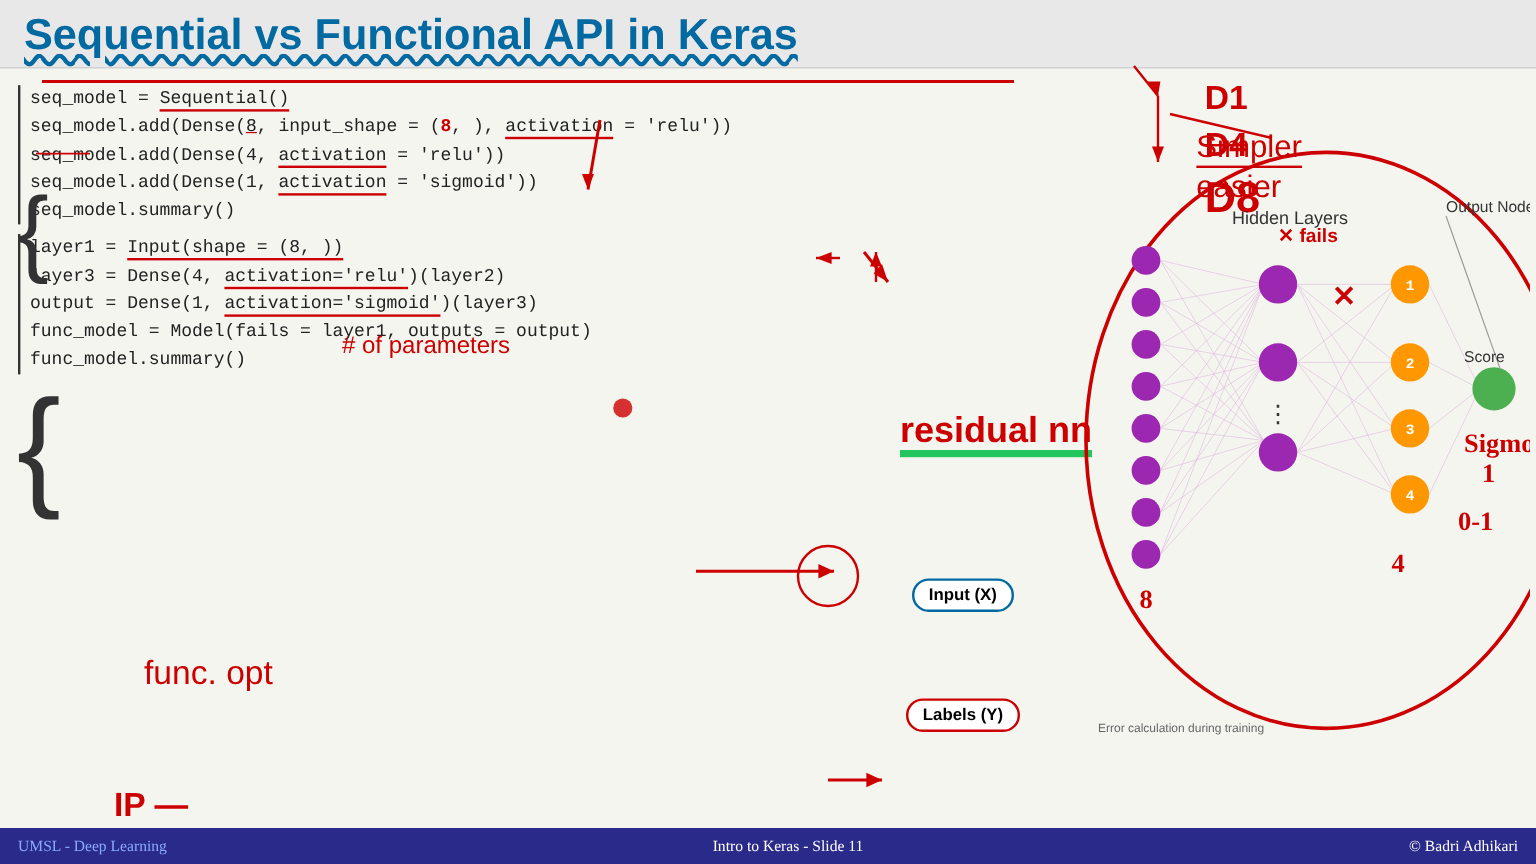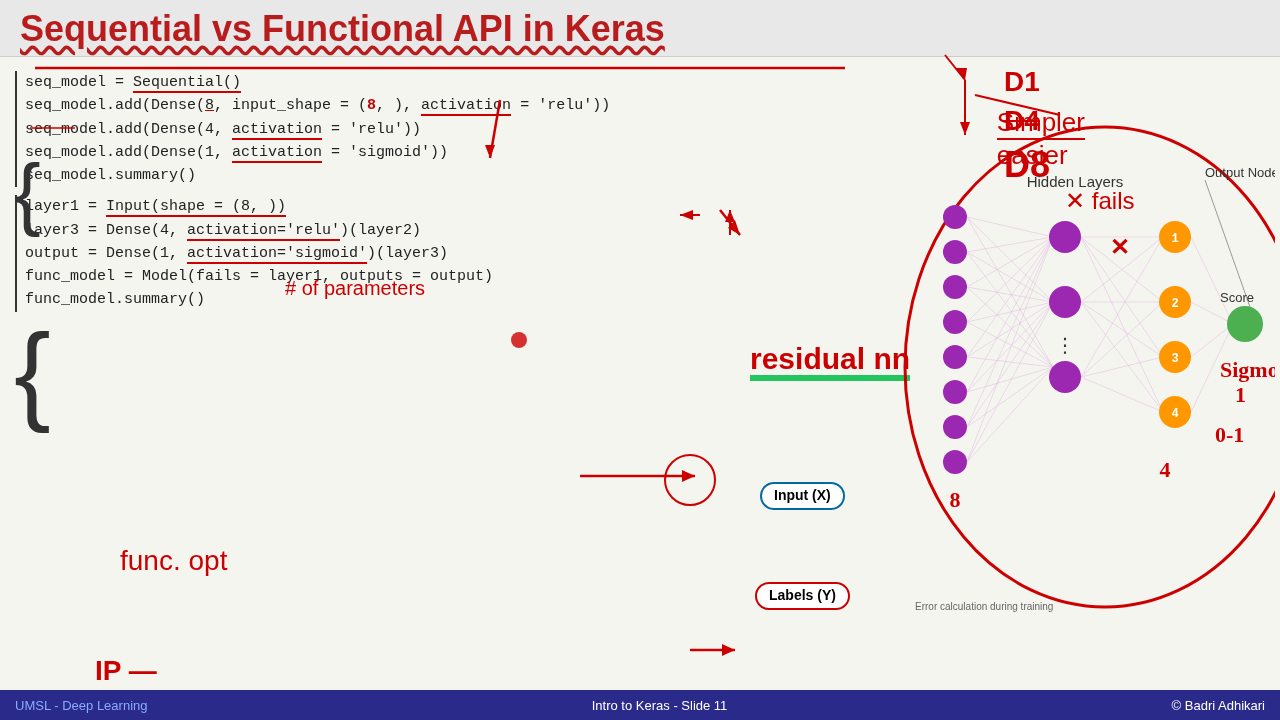--- a/index.html
+++ b/index.html
@@ -15,21 +15,21 @@
     
     #title-bar {
       background: #e8e8e8;
       padding: 8px 20px 6px 20px;
       border-bottom: 1px solid #ccc;
     }
     #title-bar h1 {
       font-family: Arial, sans-serif;
       font-size: 36px;
       font-weight: bold;
-      color: #b91c1c;
+      color: #0369a1;
       text-decoration: underline wavy;
       text-underline-offset: 4px;
     }
 
     
     #main-content {
       display: flex;
       width: 100%;
       height: calc(720px - 70px - 30px);
       position: relative;
@@ -76,21 +76,21 @@
       bottom: 0;
       left: 0;
       width: 100%;
       height: 30px;
       background: #2a2a8a;
       display: flex;
       align-items: center;
       justify-content: space-between;
       padding: 0 15px;
       color: white;
-      font-family: Liberation Sans, sans-serif;
+      font-family: Liberation Serif, serif;
       font-size: 13px;
       gap: 24px;
     }
 
     
     .handwritten {
       font-family: 'Comic Sans MS', cursive, sans-serif;
       color: #cc0000;
     }
 
@@ -264,21 +264,21 @@
       <text x="340" y="355" font-family="Comic Sans MS, cursive" font-size="22" fill="#cc0000" font-weight="bold">0-1</text>
 
       <text x="80" y="420" text-anchor="middle" font-family="Comic Sans MS, cursive" font-size="22" fill="#cc0000" font-weight="bold">8</text>
 
       <text x="290" y="390" text-anchor="middle" font-family="Comic Sans MS, cursive" font-size="22" fill="#cc0000" font-weight="bold">4</text>
 
       <text x="235" y="168" font-family="Comic Sans MS, cursive" font-size="24" fill="#cc0000" font-weight="bold">✕</text>
     </svg>
 
     <div style="position:absolute; left:345px; top:130px;">
-      <span class="handwritten" style="font-size:24px; font-weight:normal;">✕ fails</span>
+      <span class="handwritten" style="font-size:16px; font-weight:bold;">✕ fails</span>
     </div>
 
     <div style="position:absolute; left:195px; top:540px;">
       <span style="font-family:Arial; font-size:10px; color:#666;">Error calculation during training</span>
     </div>
 
   </div>
 </div>
 
 <svg id="svg-overlay">

